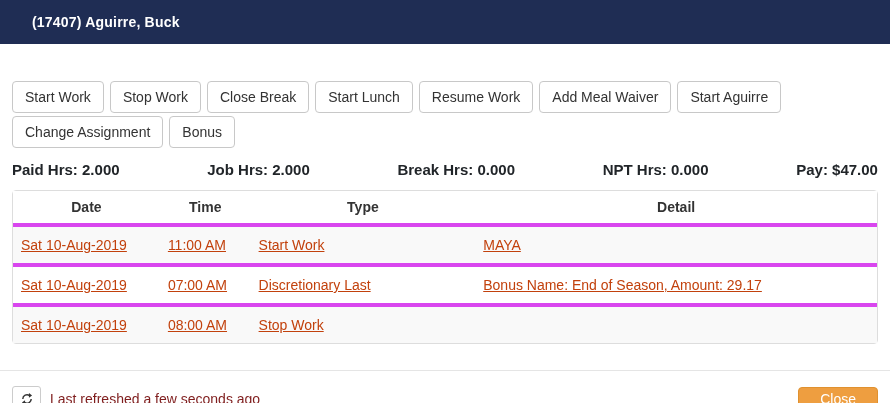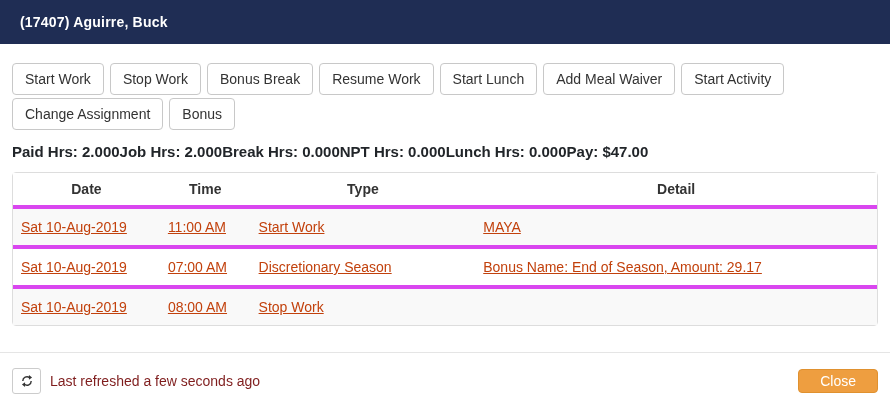--- a/index.html
+++ b/index.html
@@ -8,47 +8,47 @@
     font-family: "Liberation Sans", "DejaVu Sans", sans-serif;
     background: #ffffff;
     color: #333;
     overflow: hidden;
   }
   .modal-header {
     height: 44px;
     background: #1F2D54;
     display: flex;
     align-items: center;
-    padding: 0 20px;
+    padding: 0 32px;
   }
   .modal-header .title {
     color: #ffffff;
     font-size: 14px;
     font-weight: bold;
     letter-spacing: .2px;
   }
-  .content { padding: 19px 12px 0 12px; }
+  .content { padding: 37px 12px 0 12px; }
   .btn-row { display: flex; flex-wrap: wrap; }
   .btn {
     height: 32px;
     background: #ffffff;
     border: 1px solid #c8c8c8;
     border-radius: 4px;
     font-family: "Liberation Sans", "DejaVu Sans", sans-serif;
     font-size: 14px;
     color: #333;
     padding: 0 12px;
     margin: 0 6px 3px 0;
     cursor: pointer;
     white-space: nowrap;
   }
   .stats {
     margin-top: 8px;
     display: flex;
-    justify-content: flex-start;
+    justify-content: space-between;
     align-items: center;
     font-size: 15px;
     font-weight: bold;
     color: #212529;
     line-height: 22px;
   }
   .event-table {
     margin-top: 9px;
     width: 100%;
     border-collapse: separate;
@@ -117,37 +117,36 @@
 
 <div class="modal-header">
   <span class="title">(17407) Aguirre, Buck</span>
 </div>
 
 <div class="content">
 
   <div class="btn-row">
     <button class="btn">Start Work</button>
     <button class="btn">Stop Work</button>
-    <button class="btn">Bonus Break</button>
+    <button class="btn">Close Break</button>
+    <button class="btn">Start Lunch</button>
     <button class="btn">Resume Work</button>
-    <button class="btn">Start Lunch</button>
     <button class="btn">Add Meal Waiver</button>
-    <button class="btn">Start Activity</button>
+    <button class="btn">Start Aguirre</button>
   </div>
   <div class="btn-row">
     <button class="btn">Change Assignment</button>
     <button class="btn">Bonus</button>
   </div>
 
   <div class="stats">
     <div><span>Paid Hrs:</span> <span>2.000</span></div>
     <div><span>Job Hrs:</span> <span>2.000</span></div>
     <div><span>Break Hrs:</span> <span>0.000</span></div>
     <div><span>NPT Hrs:</span> <span>0.000</span></div>
-    <div><span>Lunch Hrs:</span> <span>0.000</span></div>
     <div><span>Pay:</span> <span>$47.00</span></div>
   </div>
 
   <table class="event-table">
     <thead>
       <tr>
         <th class="col-date">Date</th>
         <th class="col-time">Time</th>
         <th class="col-type">Type</th>
         <th class="col-detail">Detail</th>
@@ -156,21 +155,21 @@
     <tbody>
       <tr>
         <td>Sat 10-Aug-2019</td>
         <td>11:00 AM</td>
         <td>Start Work</td>
         <td>MAYA</td>
       </tr>
       <tr>
         <td>Sat 10-Aug-2019</td>
         <td>07:00 AM</td>
-        <td>Discretionary Season</td>
+        <td>Discretionary Last</td>
         <td>Bonus Name: End of Season, Amount: 29.17</td>
       </tr>
       <tr>
         <td>Sat 10-Aug-2019</td>
         <td>08:00 AM</td>
         <td>Stop Work</td>
         <td></td>
       </tr>
     </tbody>
   </table>

